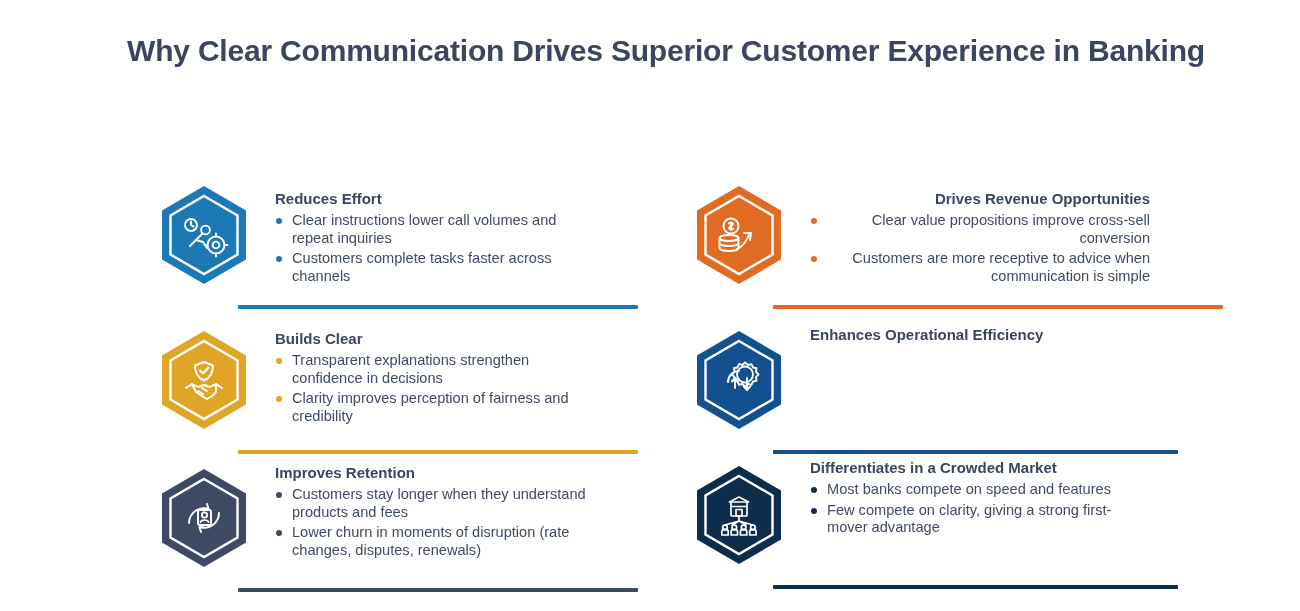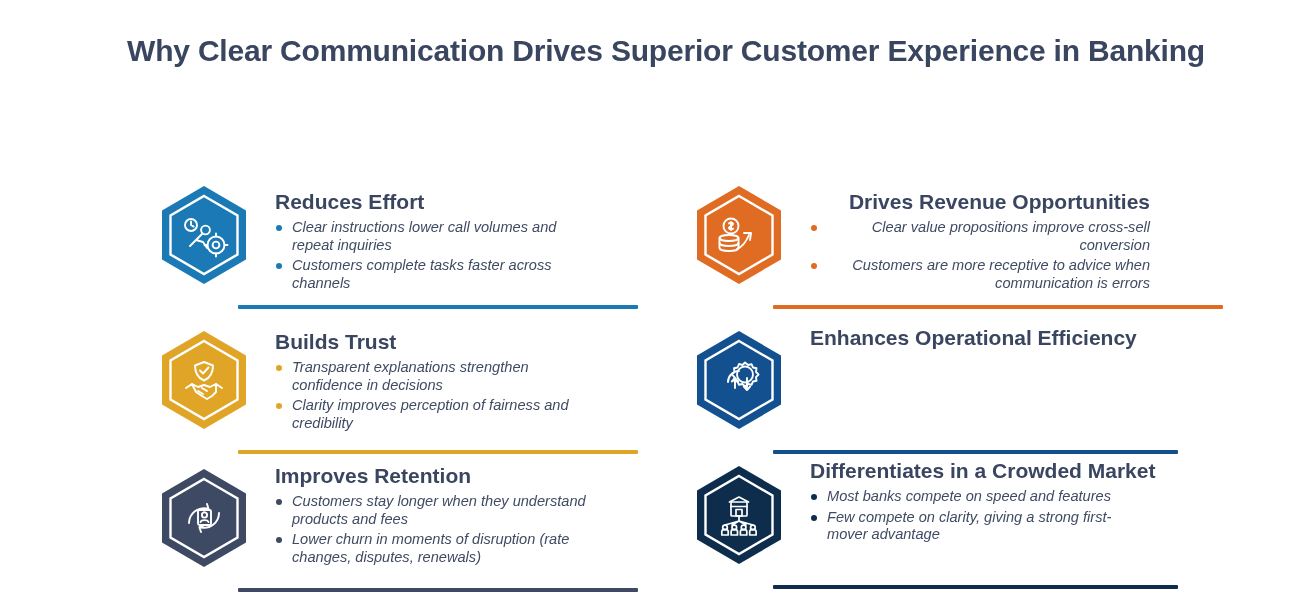--- a/index.html
+++ b/index.html
@@ -55,39 +55,38 @@
     left: 78px;
     height: 4px;
     border-radius: 1px;
   }
 
   .card-body {
     position: absolute;
     top: 0;
   }
   .card-heading {
-    font-size: 21px;
+    font-size: 15px;
     font-weight: bold;
     color: #3a4560;
     margin: 0 0 5px 0;
     white-space: nowrap;
   }
   .bullets {
     list-style: none;
     margin: 0;
     padding: 0;
   }
   .bullets li {
     position: relative;
     padding-left: 17px;
     font-size: 14.6px;
     line-height: 17.5px;
     color: #3f4a63;
     margin-bottom: 3px;
-    font-style: italic;
   }
   .bullets li .dot {
     position: absolute;
     left: 1px;
     top: 6px;
     width: 6px;
     height: 6px;
     border-radius: 50%;
   }
 </style>
@@ -135,21 +134,21 @@
             <path d="M44 32 L53 35.5 C53 44 49 48.5 44 50.5 C39 48.5 35 44 35 35.5 Z"></path>
             <path d="M40 40.5 L43 43.5 L48.5 37.5"></path>
             <path d="M26 58 L32 54 L38 57 L44 55 L50 57 L56 54 L62 58"></path>
             <path d="M32 54 L36 62 L42 66 L47 69 L52 66 L56 62 L56 54"></path>
             <path d="M38 61 L43 64 M42 58 L47 61"></path>
           </g>
         </svg>
       </div>
       <div class="lane" style="top:120px; width:400px; background:#e0a526;"></div>
       <div class="card-body" style="left:115px; top:0px; width:320px;">
-        <div class="card-heading">Builds Trust</div>
+        <div class="card-heading">Builds Clear</div>
         <ul class="bullets">
           <li><span class="dot" style="background:#e0a526;"></span><span>Transparent explanations strengthen confidence in decisions</span></li>
           <li><span class="dot" style="background:#e0a526;"></span><span>Clarity improves perception of fairness and credibility</span></li>
         </ul>
       </div>
     </div>
 
     <div class="card" style="left:160px; top:320px; width:420px;margin-top:8px;">
       <div class="hex-wrap">
         <svg width="88" height="100" viewBox="0 0 88 100">
@@ -194,21 +193,21 @@
             <path d="M42 64 C47 62 51 57 54 50"></path>
             <path d="M49 48 L56 48 L55 55"></path>
           </g>
         </svg>
       </div>
       <div class="lane" style="top:120px; width:450px; background:#e06c24;"></div>
       <div class="card-body" style="left:115px; top:5px; width:340px;">
         <div class="card-heading">Drives Revenue Opportunities</div>
         <ul class="bullets">
           <li><span class="dot" style="background:#e06c24;"></span><span>Clear value propositions improve cross-sell conversion</span></li>
-          <li><span class="dot" style="background:#e06c24;"></span><span>Customers are more receptive to advice when communication is errors</span></li>
+          <li><span class="dot" style="background:#e06c24;"></span><span>Customers are more receptive to advice when communication is simple</span></li>
         </ul>
       </div>
     </div>
 
     <div class="card" style="left:695px; top:190px; width:460px;">
       <div class="hex-wrap">
         <svg width="88" height="100" viewBox="0 0 88 100">
           <polygon points="44,1 86,25.5 86,74.5 44,99 2,74.5 2,25.5" fill="#12508f"></polygon>
           <polygon points="44,11 77.5,30.5 77.5,69.5 44,89 10.5,69.5 10.5,30.5" fill="none" stroke="#ffffff" stroke-width="2.4"></polygon>
           <g fill="none" stroke="#ffffff" stroke-width="1.9" stroke-linecap="round" stroke-linejoin="round">

